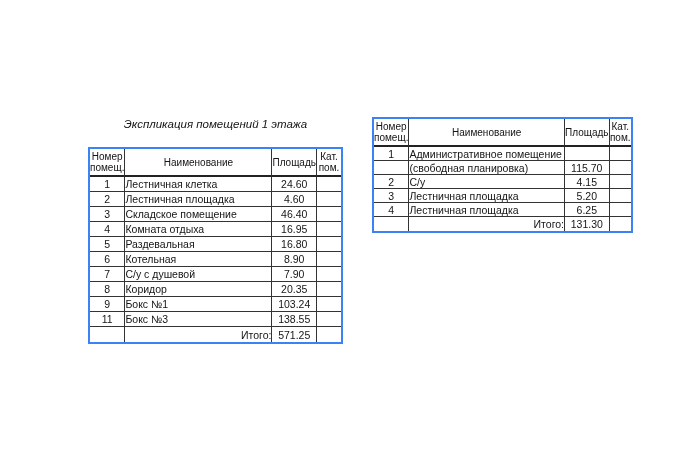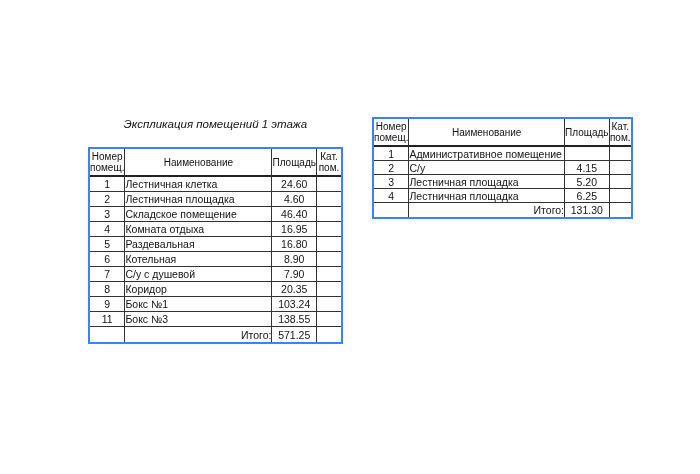--- a/index.html
+++ b/index.html
@@ -186,20 +186,26 @@
         </tr>
       </thead>
     <tbody>
         <tr>
           <td class="col-num">1</td>
           <td class="col-name no-bottom">Административное помещение</td>
           <td class="col-area"></td>
           <td class="col-cat"></td>
         </tr>
         <tr>
+          <td class="col-num"></td>
+          <td class="col-name">(свободная планировка)</td>
+          <td class="col-area">115.70</td>
+          <td class="col-cat"></td>
+        </tr>
+        <tr>
           <td class="col-num">2</td>
           <td class="col-name">С/у</td>
           <td class="col-area">4.15</td>
           <td class="col-cat"></td>
         </tr>
         <tr>
           <td class="col-num">3</td>
           <td class="col-name">Лестничная площадка</td>
           <td class="col-area">5.20</td>
           <td class="col-cat"></td>

